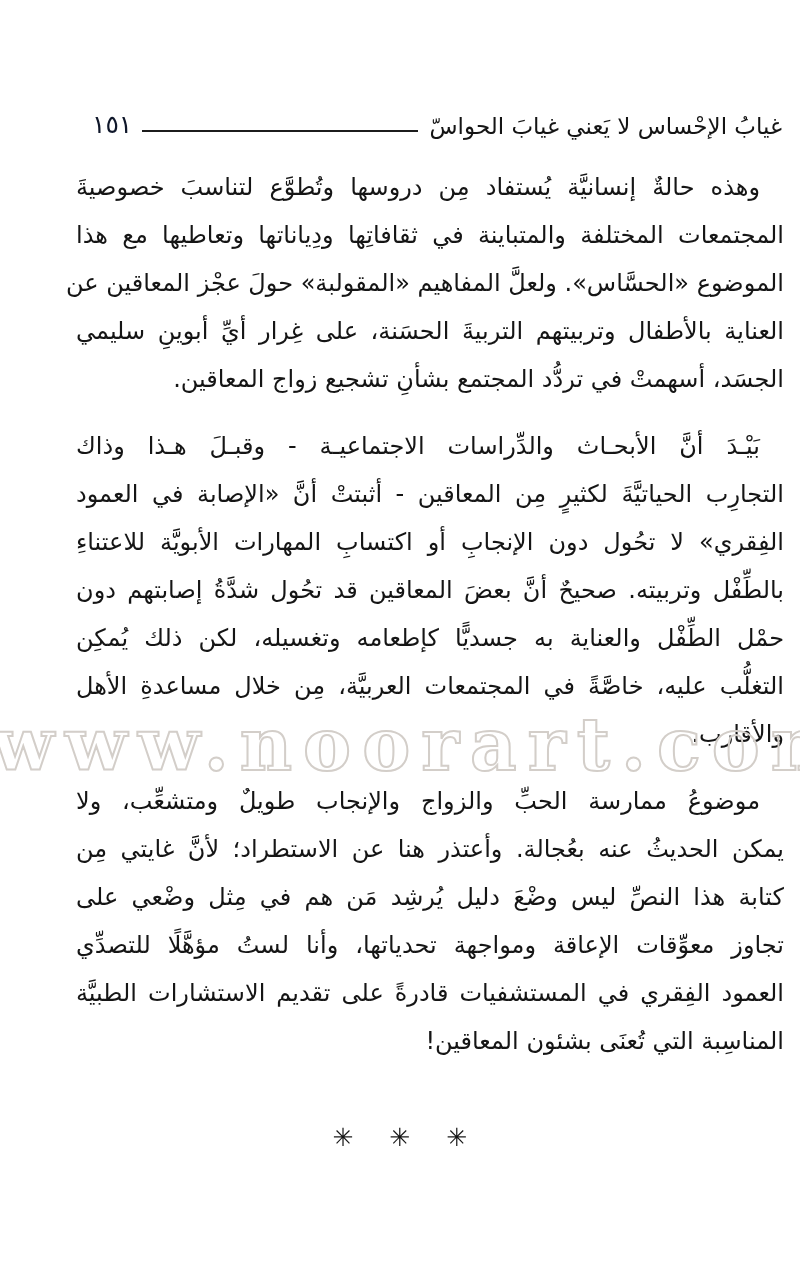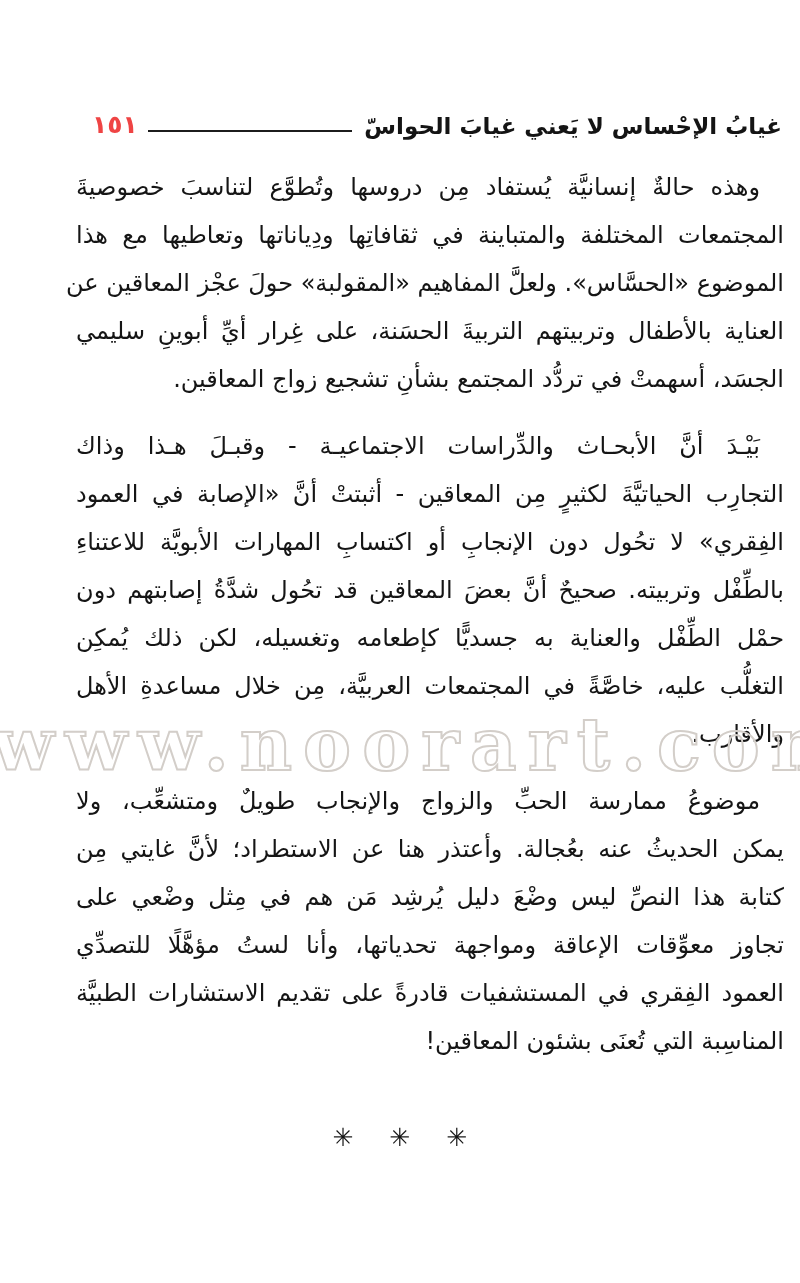--- a/index.html
+++ b/index.html
@@ -17,34 +17,34 @@
     color: #1b1b1b;
   }
   
   .header {
     display: flex;
     align-items: flex-end;
     margin: 110px 18px 0 92px;
   }
   .header-title {
     font-size: 23px;
-    font-weight: bold;
+    font-weight: normal;
     white-space: nowrap;
     color: #141414;
   }
   .header-rule {
     flex: 1;
     min-width: 40px;
     border-bottom: 2px solid #1c1c1c;
     margin: 0 12px 7px 10px;
   }
   .page-number {
     font-size: 25px;
-    font-weight: bold;
-    color: #ef4444;
+    font-weight: normal;
+    color: #0f172a;
     letter-spacing: 2px;
   }
   
   .body-text {
     margin: 24px 16px 0 76px;
     color: #151515;
   }
   .paragraph + .paragraph { margin-top: 19px; }
   .line {
     font-size: 24px;

